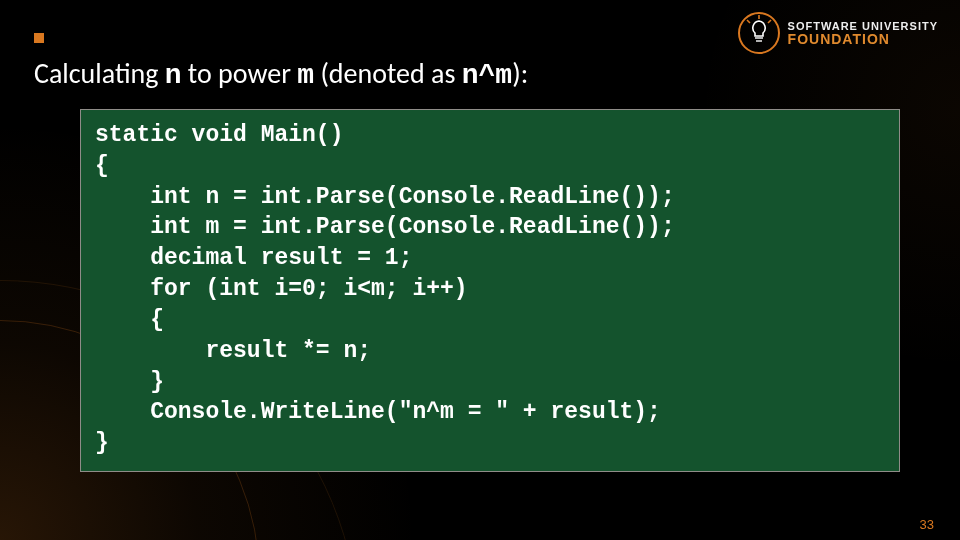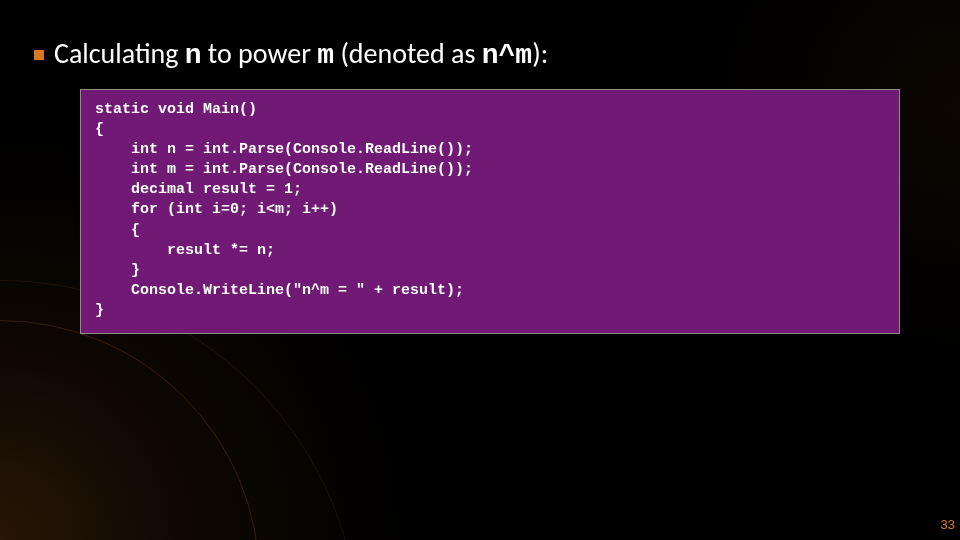--- a/index.html
+++ b/index.html
@@ -57,63 +57,83 @@
   .logo .line1 { font-size: 11px; letter-spacing: 1px; color: #eee; font-weight: 600; }
   .logo .line2 { font-size: 14px; letter-spacing: 1px; color: #e08a2e; font-weight: 700; }
 
   .body {
     margin-top: 22px;
     padding: 0 2px 0 8px;
   }
   .bullet-row {
     display: flex; align-items: baseline; gap: 10px;
     font-size: 28px;
+    flex-direction: column;
   }
   .sq {
     width: 10px; height: 10px; background: #d97820;
     display: inline-block; flex: 0 0 auto;
     position: relative; top: -3px;
   }
   .bullet-row .txt { color: #fff; }
   .bullet-row .mono-inline {
     font-family: Consolas, "Courier New", monospace;
     font-weight: 700;
   }
 
   .code-block {
     margin: 18px 0 0 46px;
     width: 820px;
-    background: #701a75;
+    background: #14532d;
     border: 1px solid #8f8c88;
     padding: 10px 14px 12px 14px;
     font-family: Consolas, "Courier New", monospace;
-    font-size: 15px;
+    font-size: 23px;
     line-height: 1.34;
     color: #fff;
     font-weight: 600;
     white-space: pre;
   }
 
   .pagenum {
     position: absolute;
-    right: 5px; bottom: 8px;
+    right: 26px; bottom: 8px;
     color: #d97820;
     font-size: 13px;
     font-family: Arial, sans-serif;
   }
 </style>
 </head>
 <body>
 
 <div class="bg-deco"></div>
 <div class="bg-arc1"></div>
 <div class="bg-arc2"></div>
 
 <div class="slide">
 
+  <div class="logo">
+    <span class="bulb">
+      <svg viewBox="0 0 42 42" width="42" height="42">
+        <circle cx="21" cy="21" r="20" fill="none" stroke="#d97820" stroke-width="2"></circle>
+        <path d="M21 9 a7 7 0 0 1 4 12 l0 3 h-8 l0-3 a7 7 0 0 1 4-12 z" fill="none" stroke="#fff" stroke-width="1.6"></path>
+        <line x1="17" y1="26" x2="25" y2="26" stroke="#fff" stroke-width="1.4"></line>
+        <line x1="18" y1="29" x2="24" y2="29" stroke="#fff" stroke-width="1.4"></line>
+        <g stroke="#d97820" stroke-width="1.6">
+          <line x1="21" y1="3" x2="21" y2="7"></line>
+          <line x1="9" y1="8" x2="12" y2="11"></line>
+          <line x1="33" y1="8" x2="30" y2="11"></line>
+        </g>
+      </svg>
+    </span>
+    <span class="text">
+      <div class="line1">SOFTWARE UNIVERSITY</div>
+      <div class="line2">FOUNDATION</div>
+    </span>
+  </div>
 
 
   <div class="body">
     <div class="bullet-row">
       <span class="sq"></span>
       <span class="txt">
         <span>Calculating </span><span class="mono-inline">n</span><span> to power </span><span class="mono-inline">m</span><span> (denoted as </span><span class="mono-inline">n^m</span><span>):</span>
       </span>
     </div>
 

